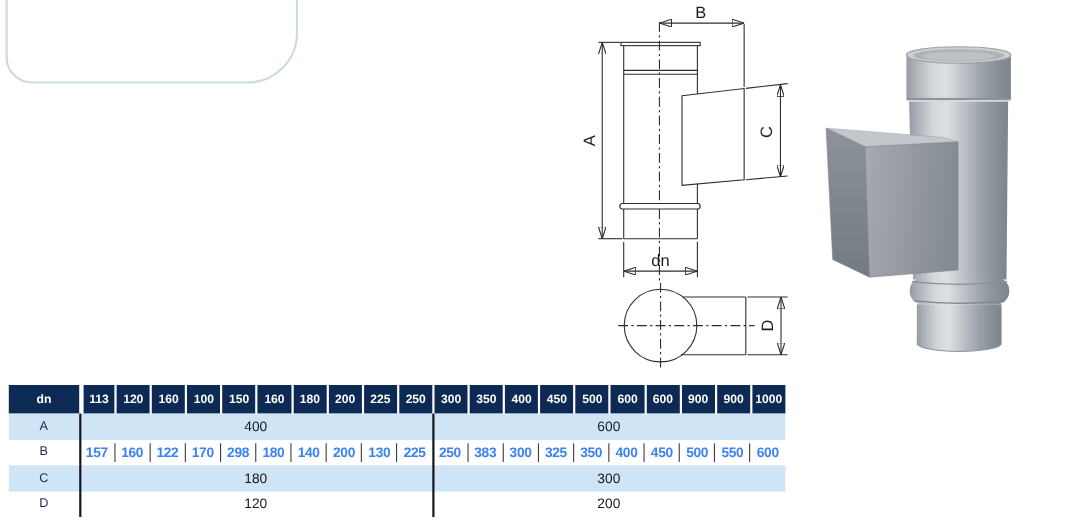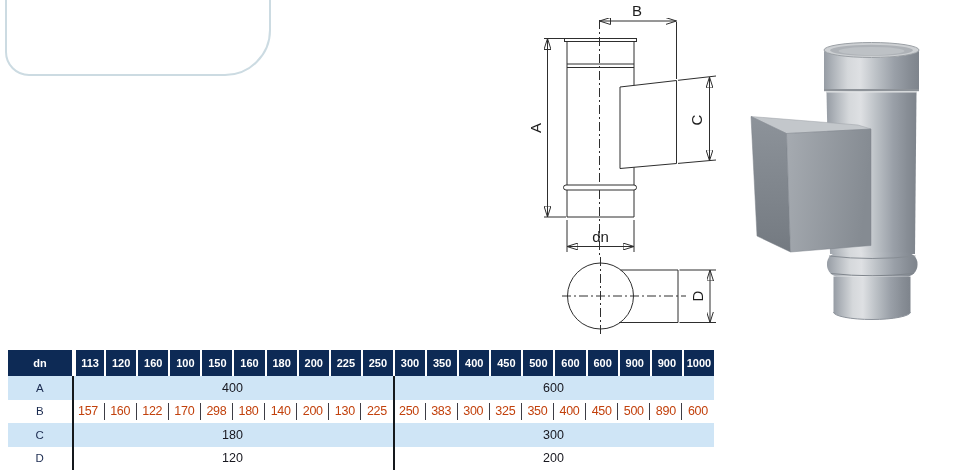--- a/index.html
+++ b/index.html
@@ -29,21 +29,21 @@
   .spec-table{position:absolute;left:8px;top:350px;width:706px;}
   .t-head{display:grid;grid-template-columns:64px repeat(20,1fr);height:26px;}
   .t-row{display:grid;grid-template-columns:64px repeat(20,1fr);height:23.5px;}
   .cell{display:flex;align-items:center;justify-content:center;}
   .h-label,.h-col{background:#0d2a55;color:#fff;font-weight:bold;font-size:11px;}
   .h-col{margin-left:2px;}
   .h-col.first{margin-left:4px;}
   .data-row{position:relative;}
   .data-row.alt{background:#cfe5f6;}
   .r-label{font-size:11.5px;color:#1b2b50;letter-spacing:.5px;}
-  .v-cell{font-size:12.5px;color:#c2410c;letter-spacing:-.3px;position:relative;}
+  .v-cell{font-size:12.5px;color:#3b82f6;letter-spacing:-.3px;position:relative;font-weight:bold;}
   .v-cell:not(.fg)::before{content:"";position:absolute;left:-.5px;top:3px;bottom:3px;
     width:1px;background:#3c3c44;}
   .m-cell{grid-column:span 10;font-size:12.5px;color:#17171f;}
   .vsep{position:absolute;width:2px;background:#14181c;top:26px;height:94px;}
   .vsep.s1{left:64px;}
   .vsep.s2{left:385px;}
 </style>
 </head>
 <body>
 
@@ -198,21 +198,21 @@
           <div class="cell v-cell">130</div>
           <div class="cell v-cell">225</div>
           <div class="cell v-cell fg">250</div>
           <div class="cell v-cell">383</div>
           <div class="cell v-cell">300</div>
           <div class="cell v-cell">325</div>
           <div class="cell v-cell">350</div>
           <div class="cell v-cell">400</div>
           <div class="cell v-cell">450</div>
           <div class="cell v-cell">500</div>
-          <div class="cell v-cell">890</div>
+          <div class="cell v-cell">550</div>
           <div class="cell v-cell">600</div>
         </div>
         <div class="t-row data-row alt">
           <div class="cell r-label">C</div>
           <div class="cell m-cell">180</div>
           <div class="cell m-cell">300</div>
         </div>
         <div class="t-row data-row">
           <div class="cell r-label">D</div>
           <div class="cell m-cell">120</div>

